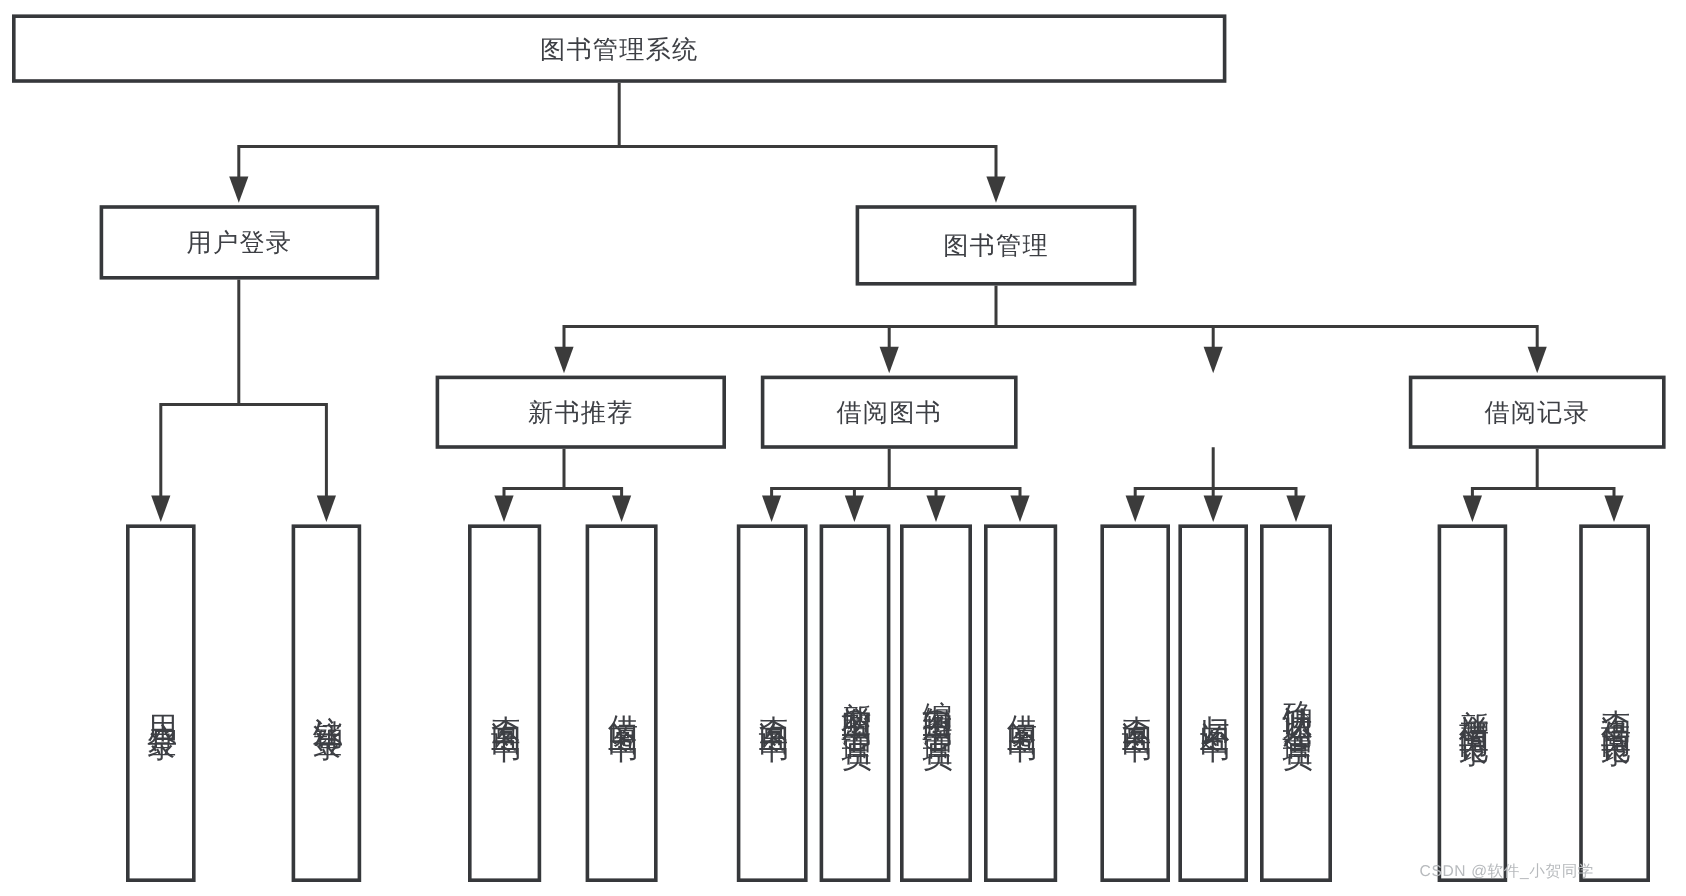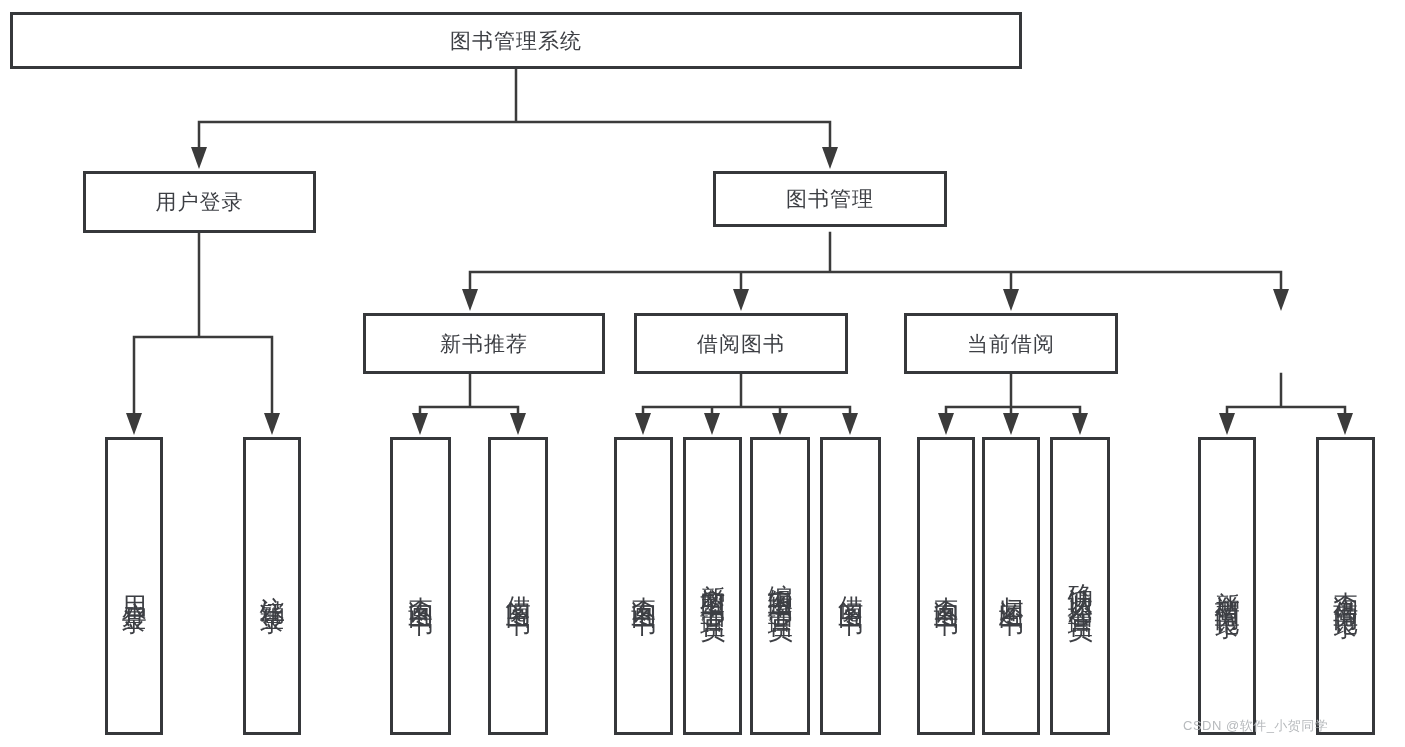--- a/index.html
+++ b/index.html
@@ -102,28 +102,28 @@
       <path d="M1281,374 V407 M1227,407 H1345 M1227,407 V414 M1345,407 V414"></path>
       <polygon fill="#3b3b3b" stroke="none" points="1219,413 1235,413 1227,435"></polygon>
       <polygon fill="#3b3b3b" stroke="none" points="1337,413 1353,413 1345,435"></polygon>
     </g>
   </svg>
 
   <div class="node hnode" style="left:10px; top:12px; width:1012px; height:57px;">图书管理系统</div>
 
   <div class="node hnode" style="left:83px; top:171px; width:233px; height:62px;">用户登录</div>
 
-  <div class="node hnode" style="left:713px; top:171px; width:234px; height:56px;">图书管理</div>
+  <div class="node hnode" style="left:713px; top:171px; width:234px; height:67px;">图书管理</div>
 
   <div class="node hnode" style="left:363px; top:313px; width:242px; height:61px;">新书推荐</div>
 
   <div class="node hnode" style="left:634px; top:313px; width:214px; height:61px;">借阅图书</div>
 
-  <div class="node hnode" style="left:904px; top:313px; width:214px; height:61px;">当前借阅</div>
 
+  <div class="node hnode" style="left:1174px; top:313px; width:214px; height:61px;">借阅记录</div>
 
   <div class="node vnode" style="left:105px; top:437px; width:58px; height:298px;">
     <span>用户登录</span>
   </div>
 
   <div class="node vnode" style="left:243px; top:437px; width:58px; height:298px;">
     <span>注销登录</span>
   </div>
 
   <div class="node vnode" style="left:390px; top:437px; width:61px; height:298px;">

